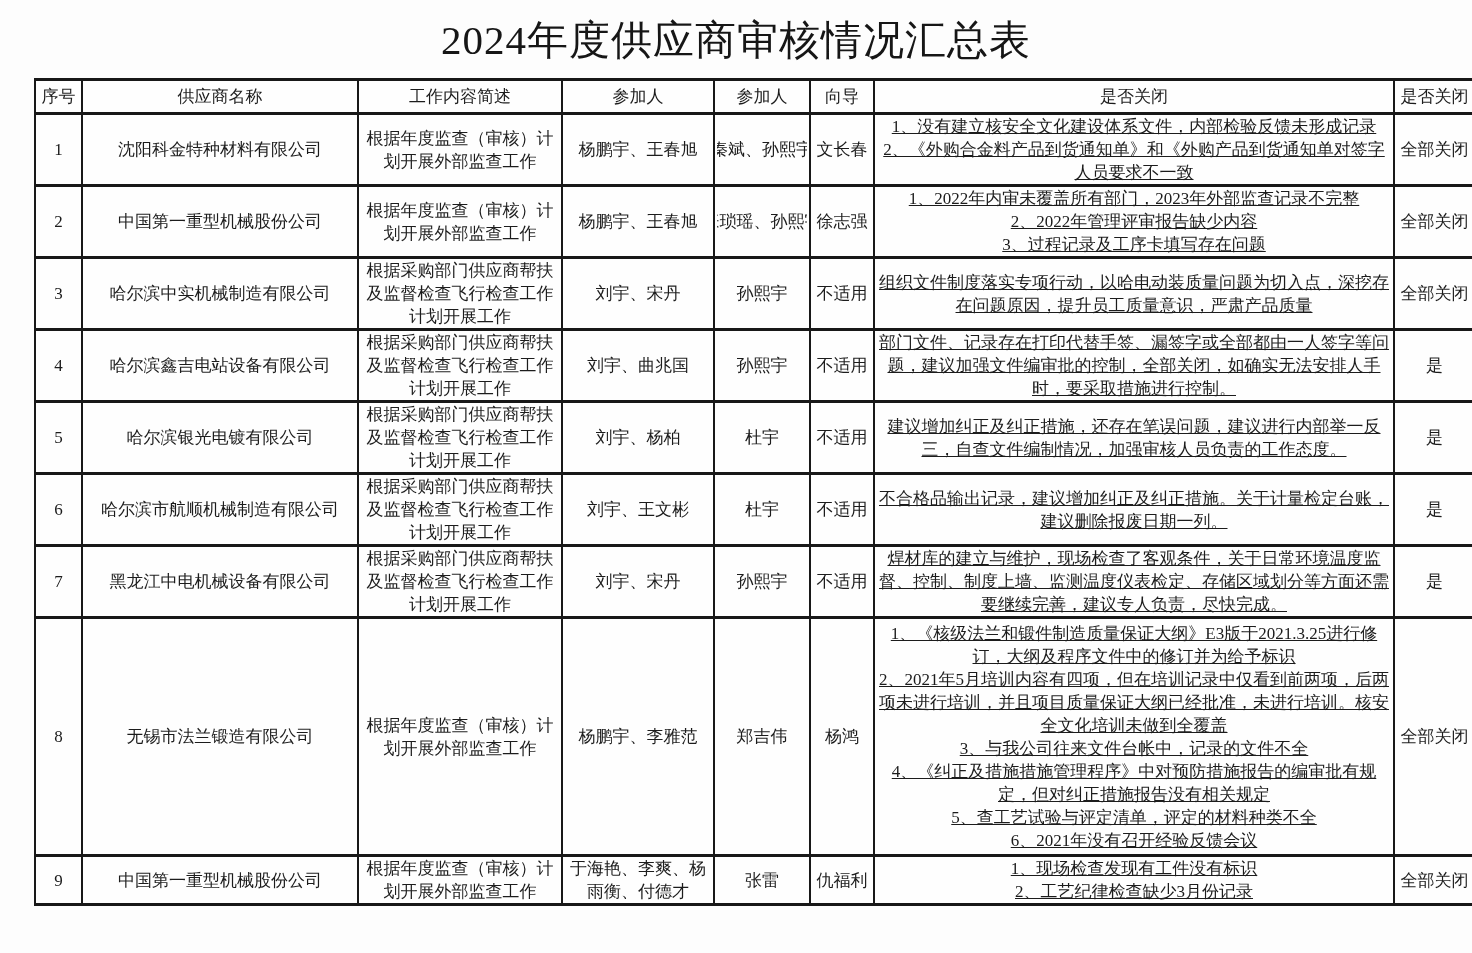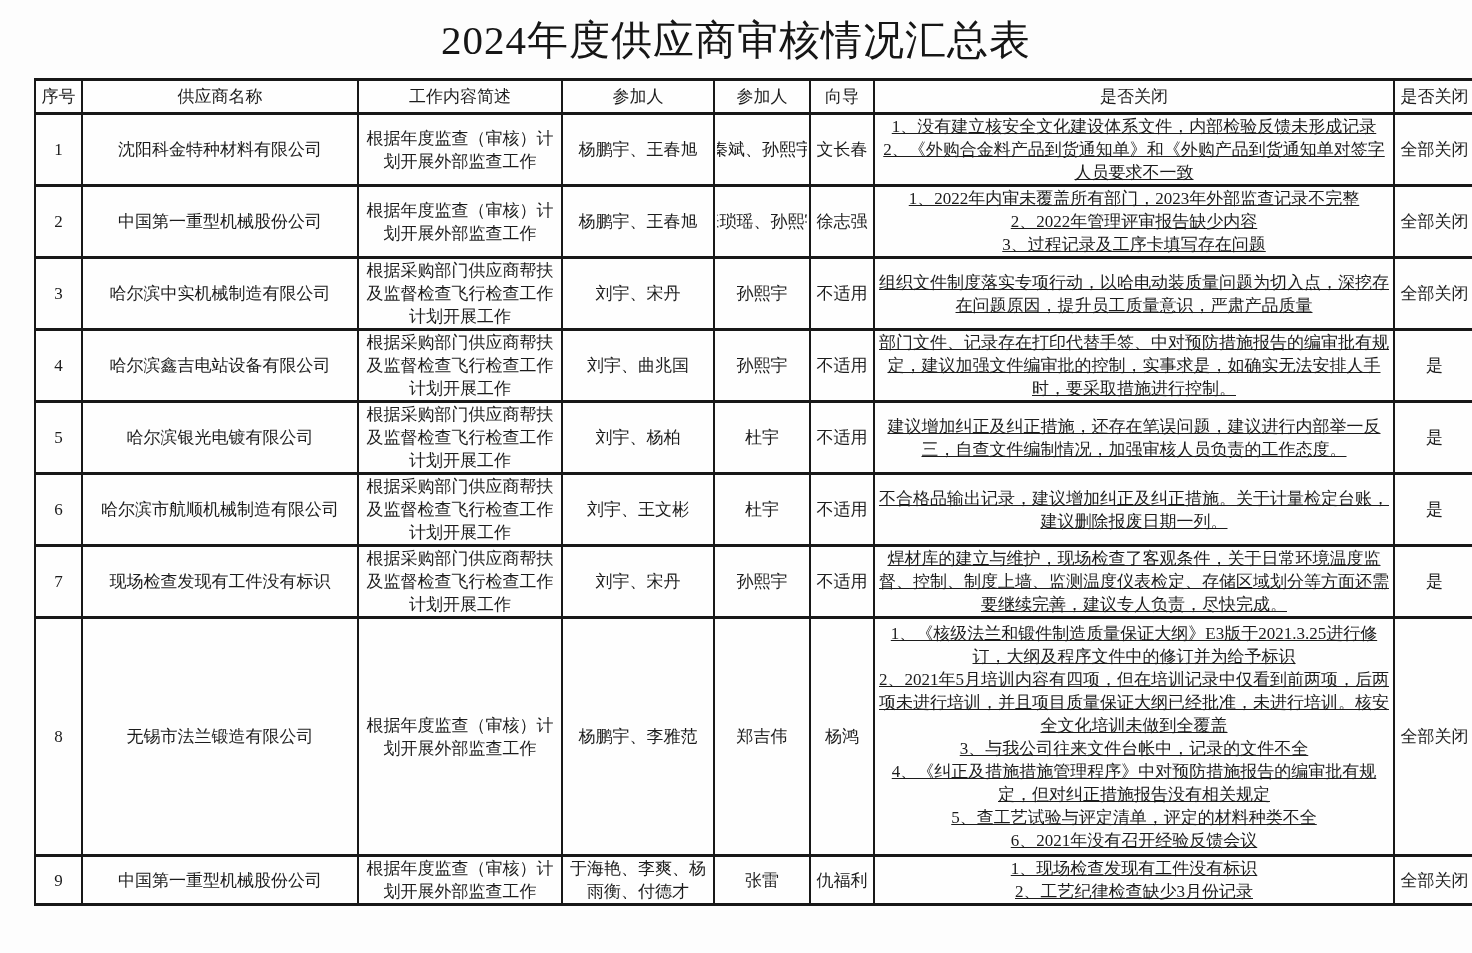--- a/index.html
+++ b/index.html
@@ -156,21 +156,21 @@
             <div class="clip">根据采购部门供应商帮扶及监督检查飞行检查工作计划开展工作</div>
           </td>
         <td class="c-p1">刘宇、曲兆国</td>
         <td class="c-p2">
             <div class="nowrap">孙熙宇</div>
           </td>
         <td class="c-guide">
             <div class="nowrap">不适用</div>
           </td>
         <td class="c-find">
-            <div class="clip pre">部门文件、记录存在打印代替手签、中对预防措施报告的编审批有规定，建议加强文件编审批的控制，实事求是，如确实无法安排人手时，要采取措施进行控制。</div>
+            <div class="clip pre">部门文件、记录存在打印代替手签、漏签字或全部都由一人签字等问题，建议加强文件编审批的控制，全部关闭，如确实无法安排人手时，要采取措施进行控制。</div>
           </td>
         <td class="c-closed">是</td>
       </tr>
 
       <tr class="r72">
         <td class="c-no">5</td>
         <td class="c-sup">哈尔滨银光电镀有限公司</td>
         <td class="c-work">
             <div class="clip">根据采购部门供应商帮扶及监督检查飞行检查工作计划开展工作</div>
           </td>
@@ -201,21 +201,21 @@
             <div class="nowrap">不适用</div>
           </td>
         <td class="c-find">
             <div class="clip pre">不合格品输出记录，建议增加纠正及纠正措施。关于计量检定台账，建议删除报废日期一列。</div>
           </td>
         <td class="c-closed">是</td>
       </tr>
 
       <tr class="r72">
         <td class="c-no">7</td>
-        <td class="c-sup">现场检查发现有工件没有标识</td>
+        <td class="c-sup">黑龙江中电机械设备有限公司</td>
         <td class="c-work">
             <div class="clip">根据采购部门供应商帮扶及监督检查飞行检查工作计划开展工作</div>
           </td>
         <td class="c-p1">刘宇、宋丹</td>
         <td class="c-p2">
             <div class="nowrap">孙熙宇</div>
           </td>
         <td class="c-guide">
             <div class="nowrap">不适用</div>
           </td>

